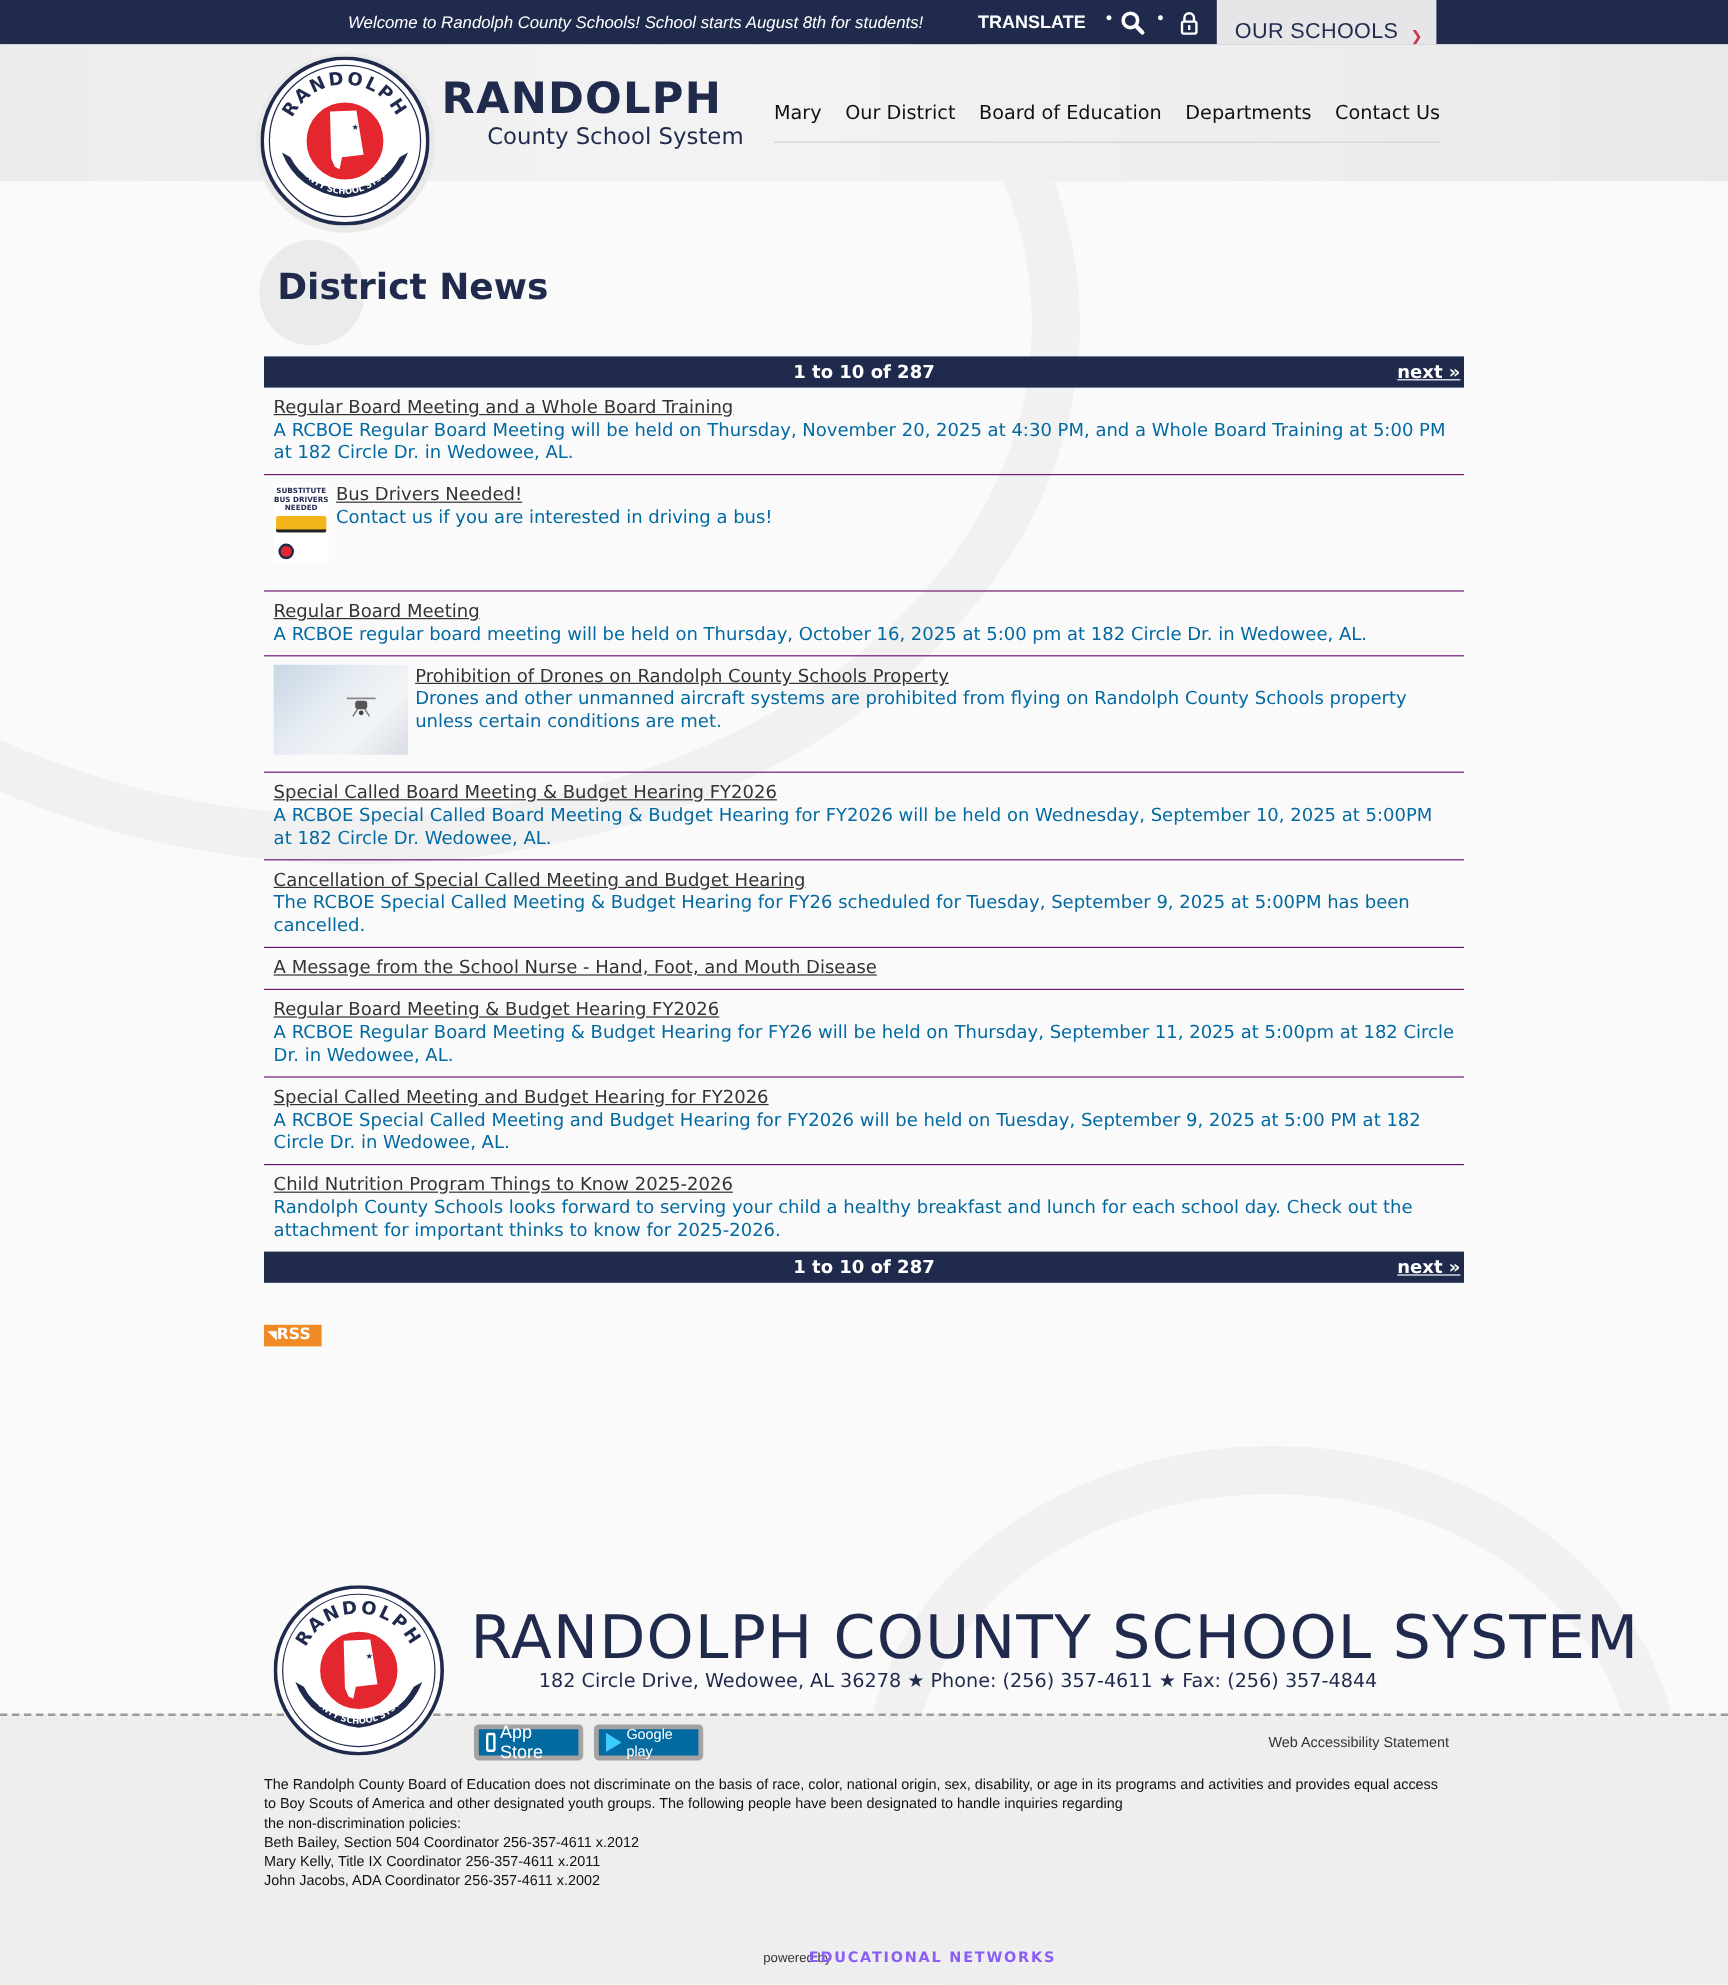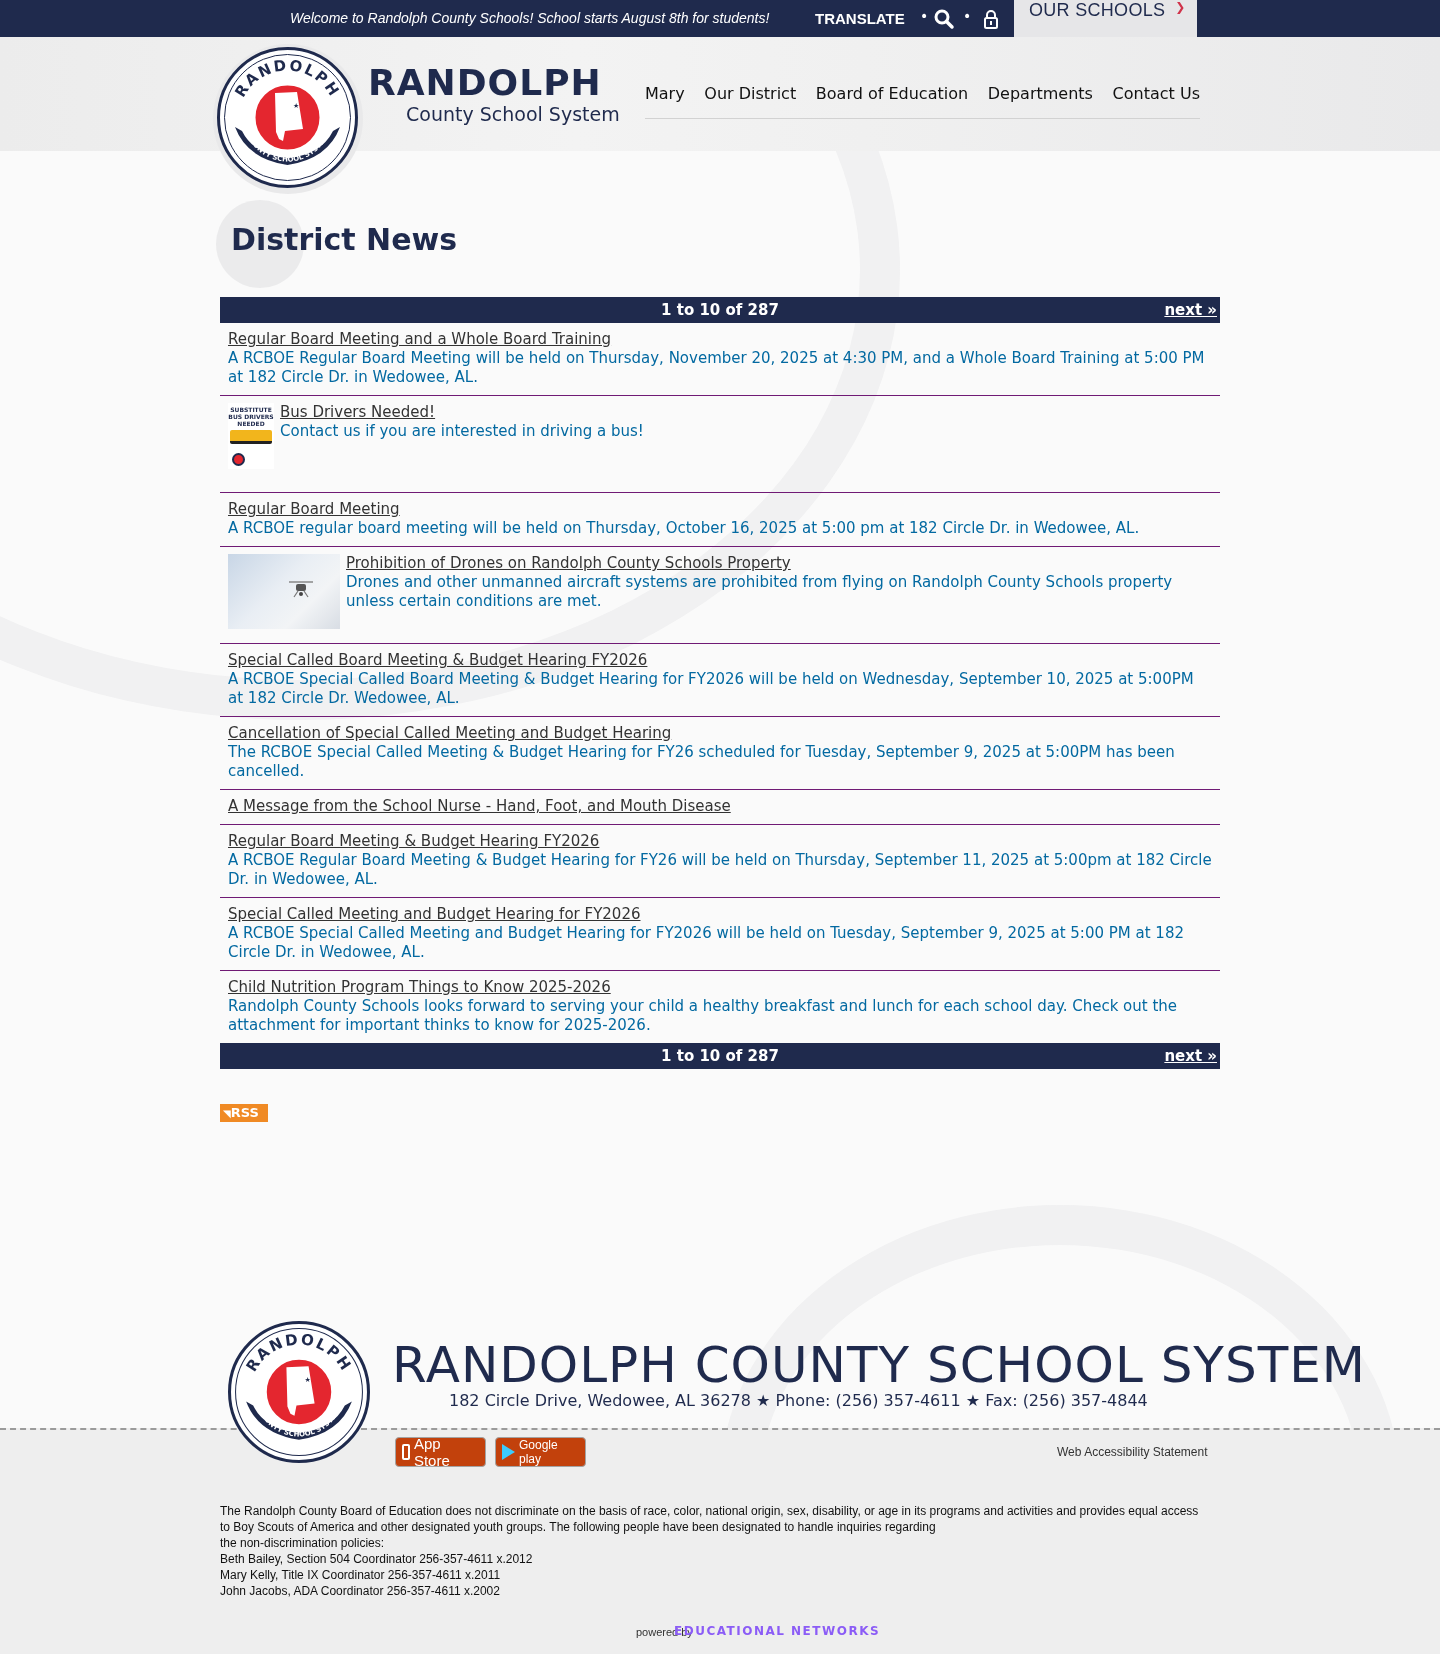--- a/index.html
+++ b/index.html
@@ -29,21 +29,21 @@
   }
   .topbar .translate {
     position: absolute; left: 815px; top: 10px;
     font-family: "Liberation Sans", sans-serif; font-weight: bold;
     font-size: 15px; color: #fff; cursor: pointer;
   }
   .topbar .dot { position: absolute; top: 8px; color: #fff; font-size: 14px; }
   .topbar .icon-btn { position: absolute; top: 8px; width: 22px; height: 22px; cursor: pointer; }
   .our-schools {
     position: absolute; left: 1014px; top: 0; width: 183px; height: 37px;
-    background: #e6e6e8; display: flex; align-items: flex-start; padding-left: 15px;
+    background: #e6e6e8; display: flex; align-items: flex-end; padding-left: 15px;
     font-family: "Liberation Sans", sans-serif; font-size: 18px; color: #1f2a4d;
     letter-spacing: 0.3px; cursor: pointer;
   }
   .our-schools .chev { margin-left: 10px; color: #d0324a; font-size: 12px; }
 
   
   .header-band {
     position: absolute; left: 0; top: 37px; width: 1440px; height: 114px;
     background: linear-gradient(90deg, #ececec 0%, #f3f3f3 40%, #f0f0f0 60%, #e9e9ea 100%);
   }
@@ -120,22 +120,22 @@
   .footer-logo { position: absolute; left: 228px; top: 1321px; width: 142px; height: 142px; }
   .footer-title {
     position: absolute; left: 392px; top: 1336px;
     font-family: "DejaVu Sans", sans-serif; font-size: 50px; color: #1f2a4d; letter-spacing: 1px;
   }
   .footer-address {
     position: absolute; left: 449px; top: 1391px;
     font-family: "DejaVu Sans", sans-serif; font-size: 16px; color: #1f2a4d;
   }
   .store-btn {
-    position: absolute; top: 1437px; height: 30px; background: #c2410c; border-radius: 4px;
-    border: 1px solid #a3a3a3; color: #fff; display: flex; align-items: center; gap: 4px;
+    position: absolute; top: 1437px; height: 30px; background: #0369a1; border-radius: 4px;
+    border: 4px solid #a3a3a3; color: #fff; display: flex; align-items: center; gap: 4px;
     padding: 0 6px; font-family: "Liberation Sans", sans-serif; cursor: pointer;
   }
   .store-btn .lbl { font-size: 15px; }
   .access-link {
     position: absolute; left: 1057px; top: 1445px;
     font-family: "Liberation Sans", sans-serif; font-size: 12px; color: #333; cursor: pointer;
   }
   .legal {
     position: absolute; left: 220px; top: 1479px; width: 1000px;
     font-family: "Liberation Sans", sans-serif; font-size: 12px; line-height: 16px; color: #111;
@@ -334,21 +334,21 @@
   <span class="lbl">App Store</span>
 </div>
 <div class="store-btn" style="left:495px; width:91px;">
   <span style="display:inline-block; width:0; height:0; border-top:8px solid transparent; border-bottom:8px solid transparent; border-left:13px solid #3bccff;"></span>
   <span class="lbl" style="font-size:12px;">Google play</span>
 </div>
 
 <a class="access-link">Web Accessibility Statement</a>
 
 <div class="legal">
-  <div style="width:990px;margin-top:24px;">The Randolph County Board of Education does not discriminate on the basis of race, color, national origin, sex, disability, or age in its programs and activities and provides equal access to Boy Scouts of America and other designated youth groups. The following people have been designated to handle inquiries regarding</div>
+  <div style="width:990px;">The Randolph County Board of Education does not discriminate on the basis of race, color, national origin, sex, disability, or age in its programs and activities and provides equal access to Boy Scouts of America and other designated youth groups. The following people have been designated to handle inquiries regarding</div>
   <div>the non-discrimination policies:</div>
   <div>Beth Bailey, Section 504 Coordinator 256-357-4611 x.2012</div>
   <div>Mary Kelly, Title IX Coordinator 256-357-4611 x.2011</div>
   <div>John Jacobs, ADA Coordinator 256-357-4611 x.2002</div>
 </div>
 
 <div class="powered">powered by</div>
 <a class="en-logo">EDUCATIONAL NETWORKS</a>
 
 </body></html>

